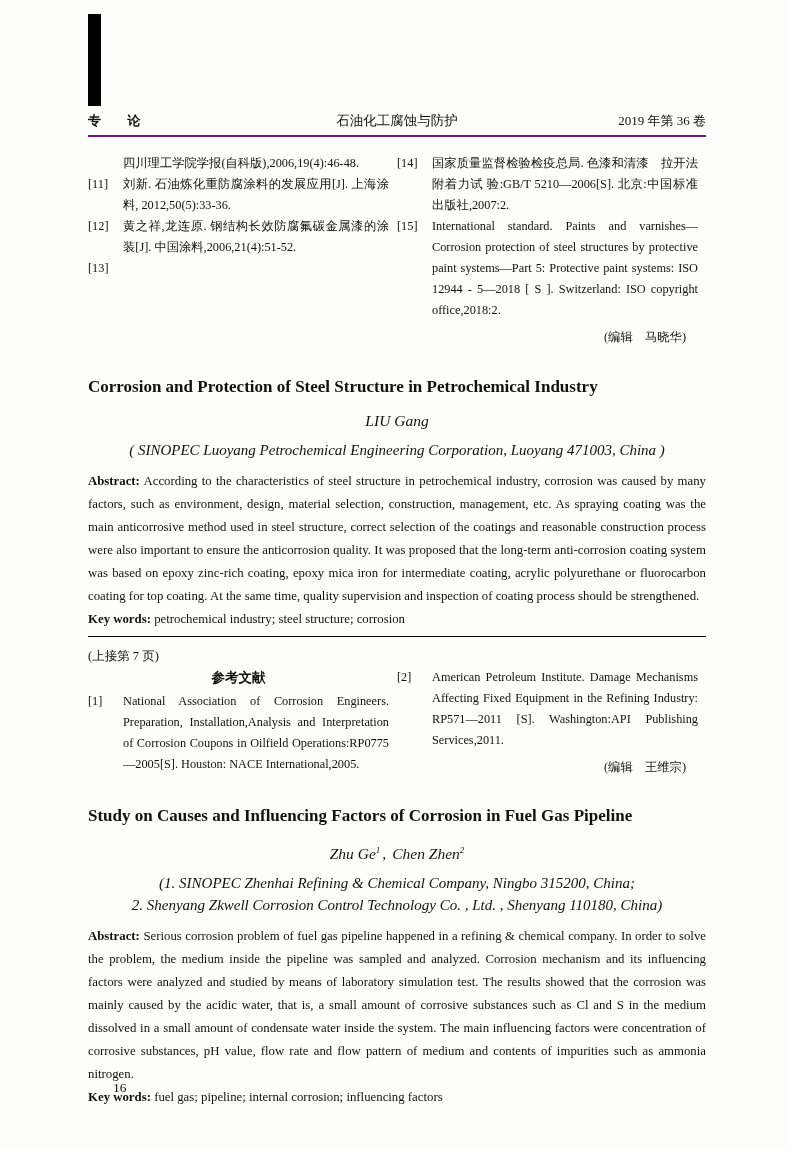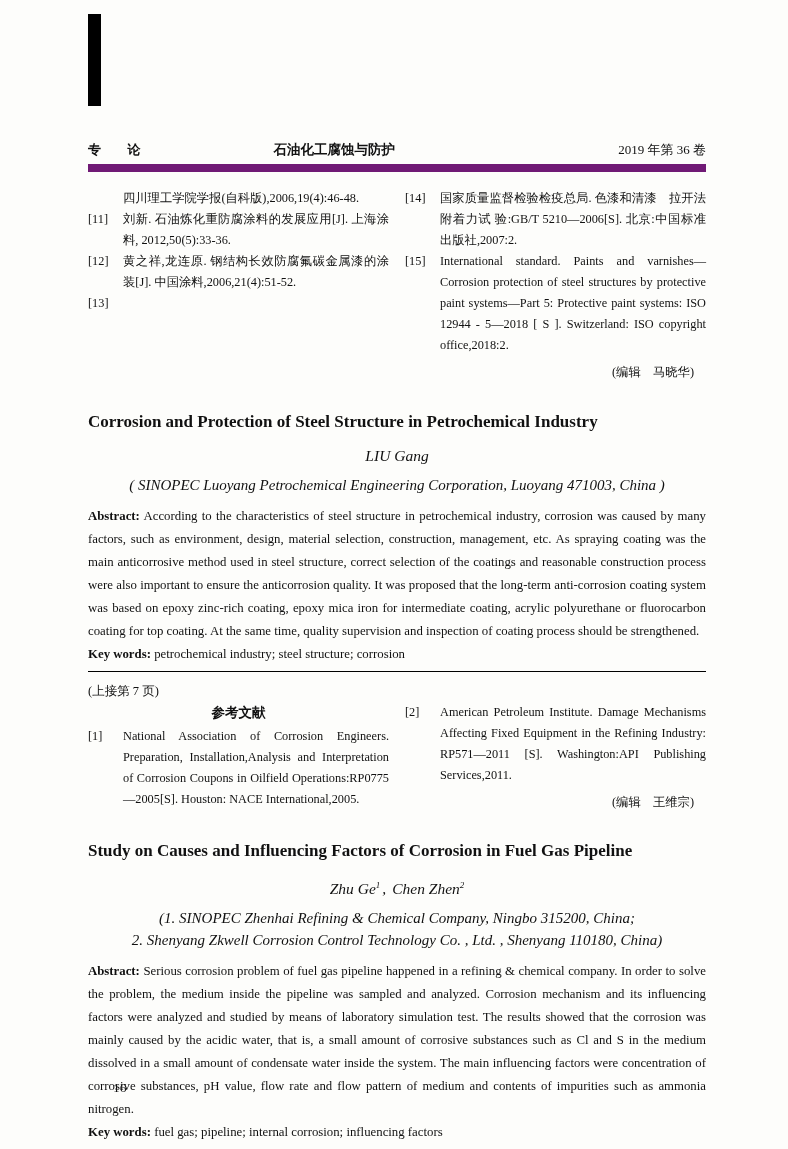--- a/index.html
+++ b/index.html
@@ -15,29 +15,29 @@
     position:absolute; left:88px; top:14px; width:13px; height:92px;
     background:#000;
   }
   .content {
     position:absolute; left:88px; top:0; width:618px;
   }
   
   .jheader {
     margin-top:112px;
     display:flex; align-items:baseline;
-    border-bottom:8px solid #701a75;
+    border-bottom:2px solid #701a75;
     padding-bottom:5px;
     font-size:13px;
   }
   .jheader .h-left  { width:30%; white-space:pre; font-weight:bold; letter-spacing:1px; }
-  .jheader .h-center{ width:40%; font-weight:bold; font-size:13.5px;margin-top:29px; }
+  .jheader .h-center{ width:40%; text-align:center; font-weight:normal; font-size:13.5px; }
   .jheader .h-right { width:30%; text-align:right; }
   
-  .two-col { display:flex; gap:16px; }
+  .two-col { display:flex; gap:8px; }
   .col { width:301px; }
   .ref { display:flex; line-height:21px; font-size:12.3px; }
   .ref-num { flex:none; width:35px; }
   .ref-text { flex:1; text-align:justify; }
   .ref-cont { padding-left:35px; line-height:21px; font-size:12.3px; }
   .top-refs { margin-top:16px; }
   .editor-line { text-align:right; padding-right:12px; margin-top:8px; font-size:12.3px; }
   
   .a-title {
     text-align:left; font-weight:bold; font-size:17px; line-height:22px;

